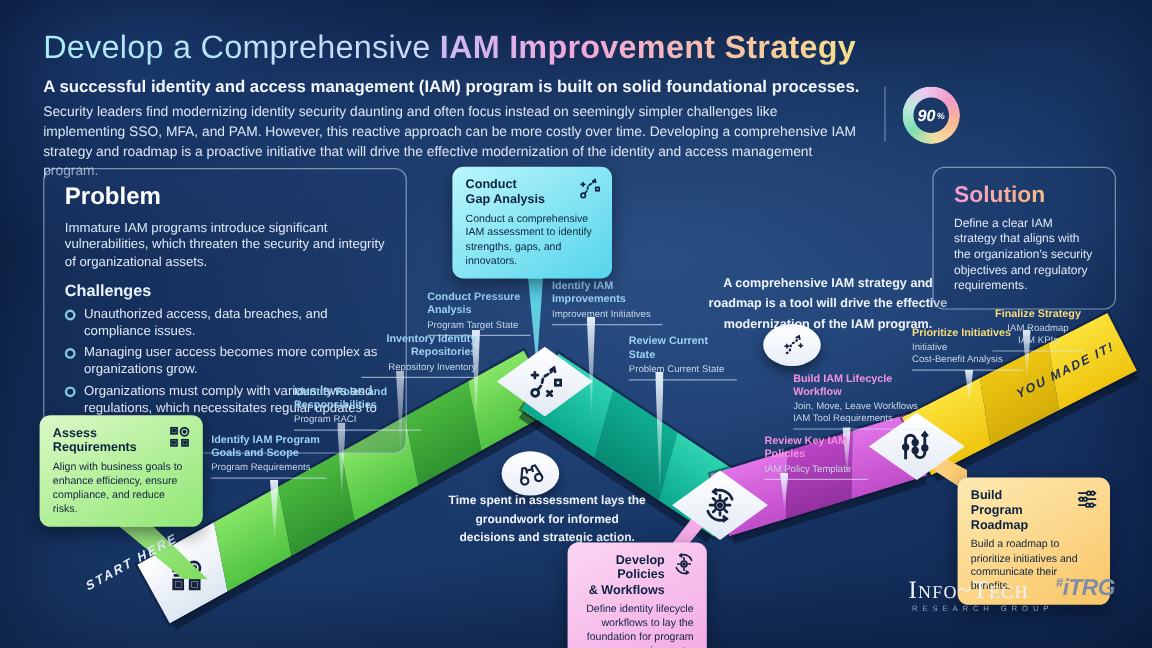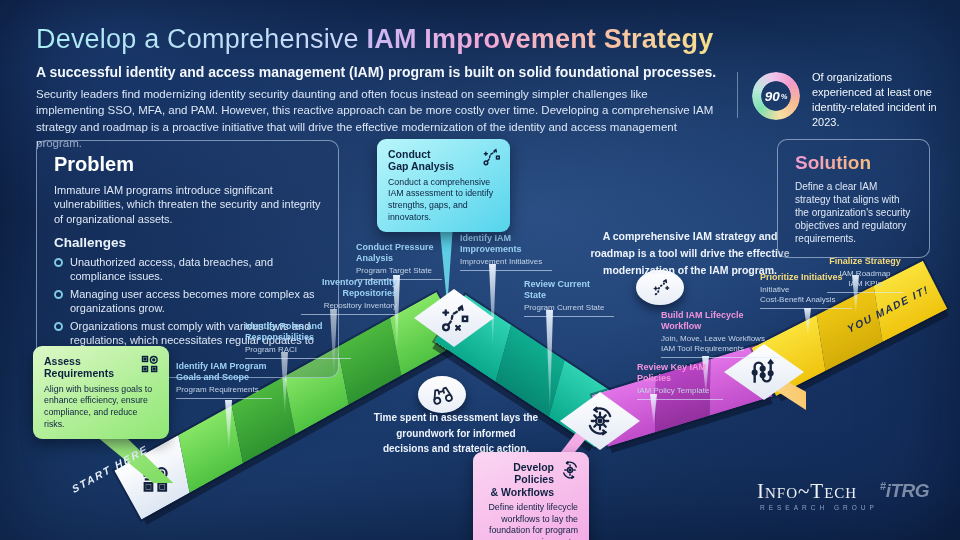--- a/index.html
+++ b/index.html
@@ -117,21 +117,20 @@
   <div class="abs title">
     <span class="t1">Develop a Comprehensive </span><span class="t2">IAM Improvement Strategy</span>
   </div>
   <div class="abs lede">Security leaders find modernizing identity security daunting and often focus instead on seemingly simpler challenges like implementing SSO, MFA, and PAM. However, this reactive approach can be more costly over time. Developing a comprehensive IAM strategy and roadmap is a proactive initiative that will drive the effective modernization of the identity and access management program.</div>
   <div class="abs hdr-divider"></div>
   <div class="abs donut"></div>
   <div class="abs donut-val">
       <span>90</span>
       <sup>%</sup>
     </div>
-  <div class="abs stat-text">Of organizations experienced at least one identity-related incident in 2023.</div>
 
   <div class="abs panel" style="left:36px;top:140px;width:303px;">
     <h2>Problem</h2>
     <div class="ptext">Immature IAM programs introduce significant vulnerabilities, which threaten the security and integrity of organizational assets.</div>
     <h4>Challenges</h4>
     <div class="bullet">
         <span class="bdot"></span>
         <span class="btext">Unauthorized access, data breaches, and compliance issues.</span>
       </div>
     <div class="bullet">
@@ -248,21 +247,21 @@
   <div class="abs pin" style="left:393px;top:275px;height:78px;"></div>
 
   <div class="abs step blue" style="left:460px;top:233px;width:92px;">
     <div class="step-title">Identify IAM Improvements</div>
     <div class="step-sub">Improvement Initiatives</div>
   </div>
   <div class="abs pin" style="left:489px;top:264px;height:84px;"></div>
 
   <div class="abs step blue" style="left:524px;top:279px;width:90px;">
     <div class="step-title">Review Current State</div>
-    <div class="step-sub">Program Current State</div>
+    <div class="step-sub">Problem Current State</div>
   </div>
   <div class="abs pin" style="left:546px;top:310px;height:104px;"></div>
 
   <div class="abs step pink" style="left:637px;top:362px;width:86px;">
     <div class="step-title">Review Key IAM Policies</div>
     <div class="step-sub">IAM Policy Template</div>
   </div>
   <div class="abs pin" style="left:650px;top:394px;height:32px;"></div>
 
   <div class="abs step pink" style="left:661px;top:310px;width:118px;">
@@ -328,20 +327,34 @@
       <path d="M19.6 8.3 A8.4 8.4 0 0 0 7.9 3.5"></path>
         <path d="M9.4 2.1 L7.9 3.5 L9.7 4.9"></path>
       <path d="M4.4 15.7 A8.4 8.4 0 0 0 16.1 20.5"></path>
         <path d="M14.3 21.9 L16.1 20.5 L14.3 19.1"></path>
     </svg>
     <h3>Develop Policies
 &amp; Workflows</h3>
     <p>Define identity lifecycle workflows to lay the foundation for program requirements.</p>
   </div>
 
+  <div class="abs callout co-road">
+    <svg class="c-icon" viewBox="0 0 24 24" fill="none" stroke="#0d2140" stroke-width="1.7">
+      <path d="M3 6 h18 M3 12 h18 M3 18 h18"></path>
+      <circle cx="13.5" cy="6" r="1.8" fill="#fbd98d"></circle>
+        <circle cx="17.5" cy="6" r="1.8" fill="#fbd98d"></circle>
+      <circle cx="6" cy="12" r="1.8" fill="#fbd98d"></circle>
+        <circle cx="10" cy="12" r="1.8" fill="#fbd98d"></circle>
+      <circle cx="12.5" cy="18" r="1.8" fill="#fbd98d"></circle>
+        <circle cx="16.5" cy="18" r="1.8" fill="#fbd98d"></circle>
+    </svg>
+    <h3>Build
+Program Roadmap</h3>
+    <p>Build a roadmap to prioritize initiatives and communicate their benefits.</p>
+  </div>
 
   <div class="abs oval oval-bino">
     <svg class="tilt" width="24" height="24" viewBox="0 0 24 24" fill="none" stroke="#16233f" stroke-width="1.8">
       <path d="M9.5 6 h-3 l-3 9 M14.5 6 h3 l3 9 M10 8.5 h4"></path>
       <circle cx="6" cy="16.5" r="3"></circle>
         <circle cx="18" cy="16.5" r="3"></circle>
       <path d="M9.5 6 v5 M14.5 6 v5"></path>
     </svg>
   </div>
   <div class="abs note note1">Time spent in assessment lays the groundwork for informed decisions and strategic action.</div>

